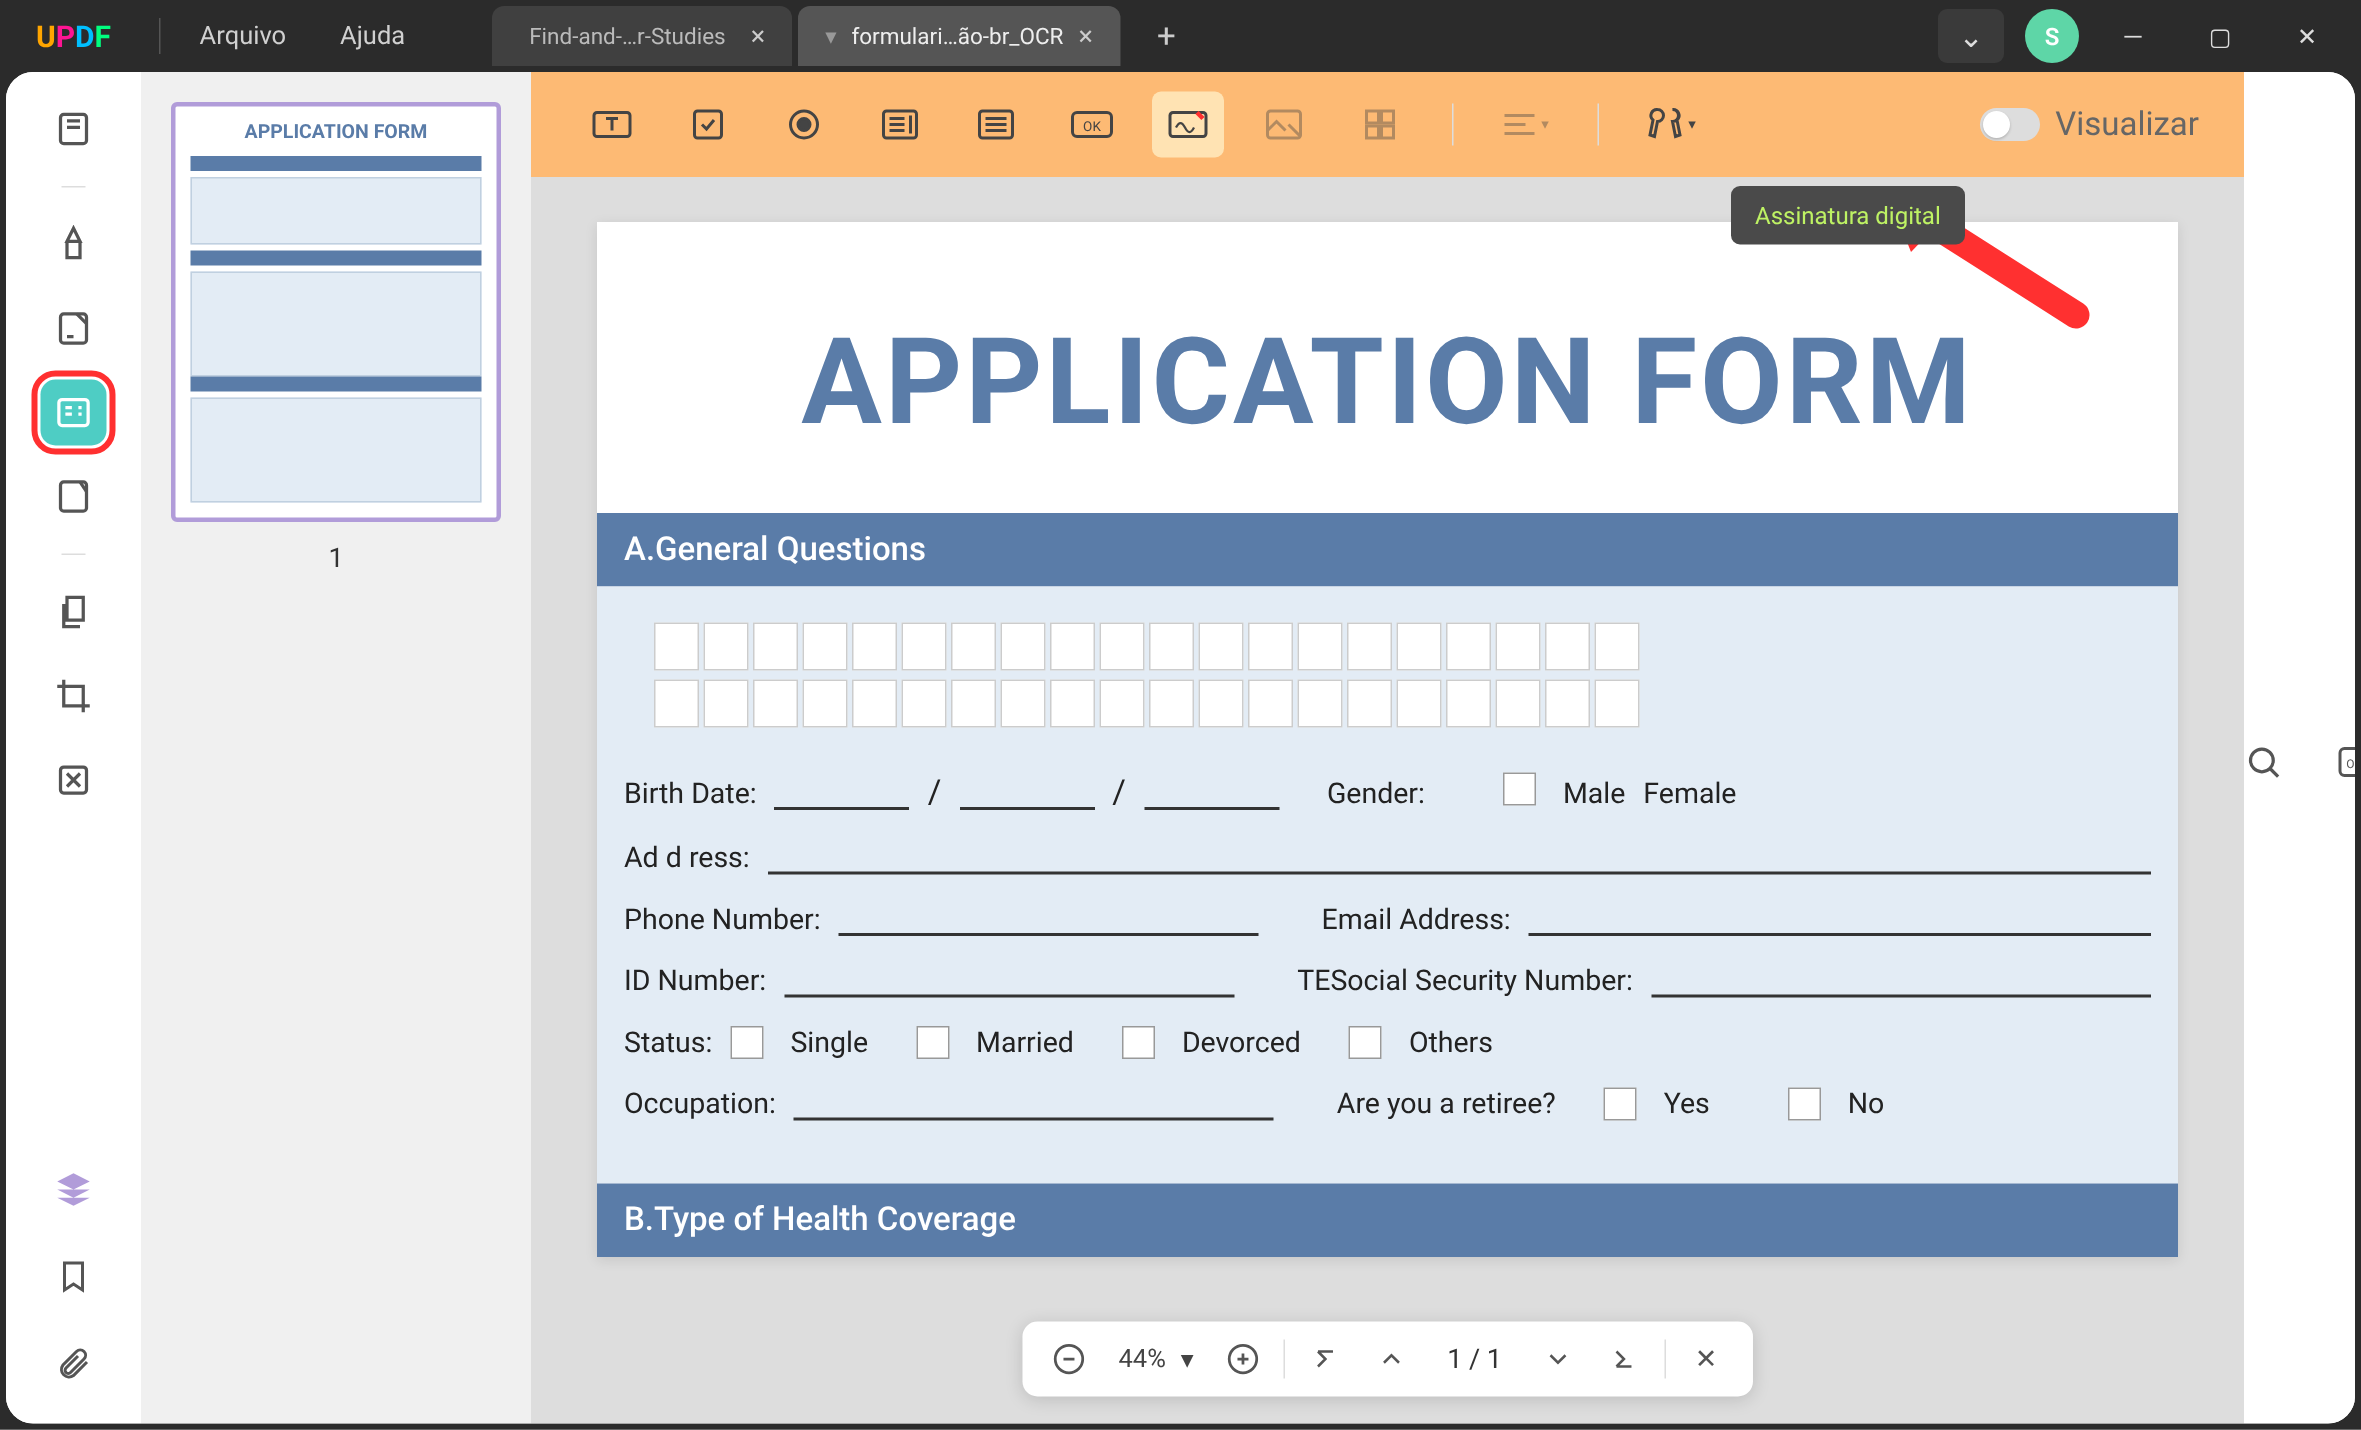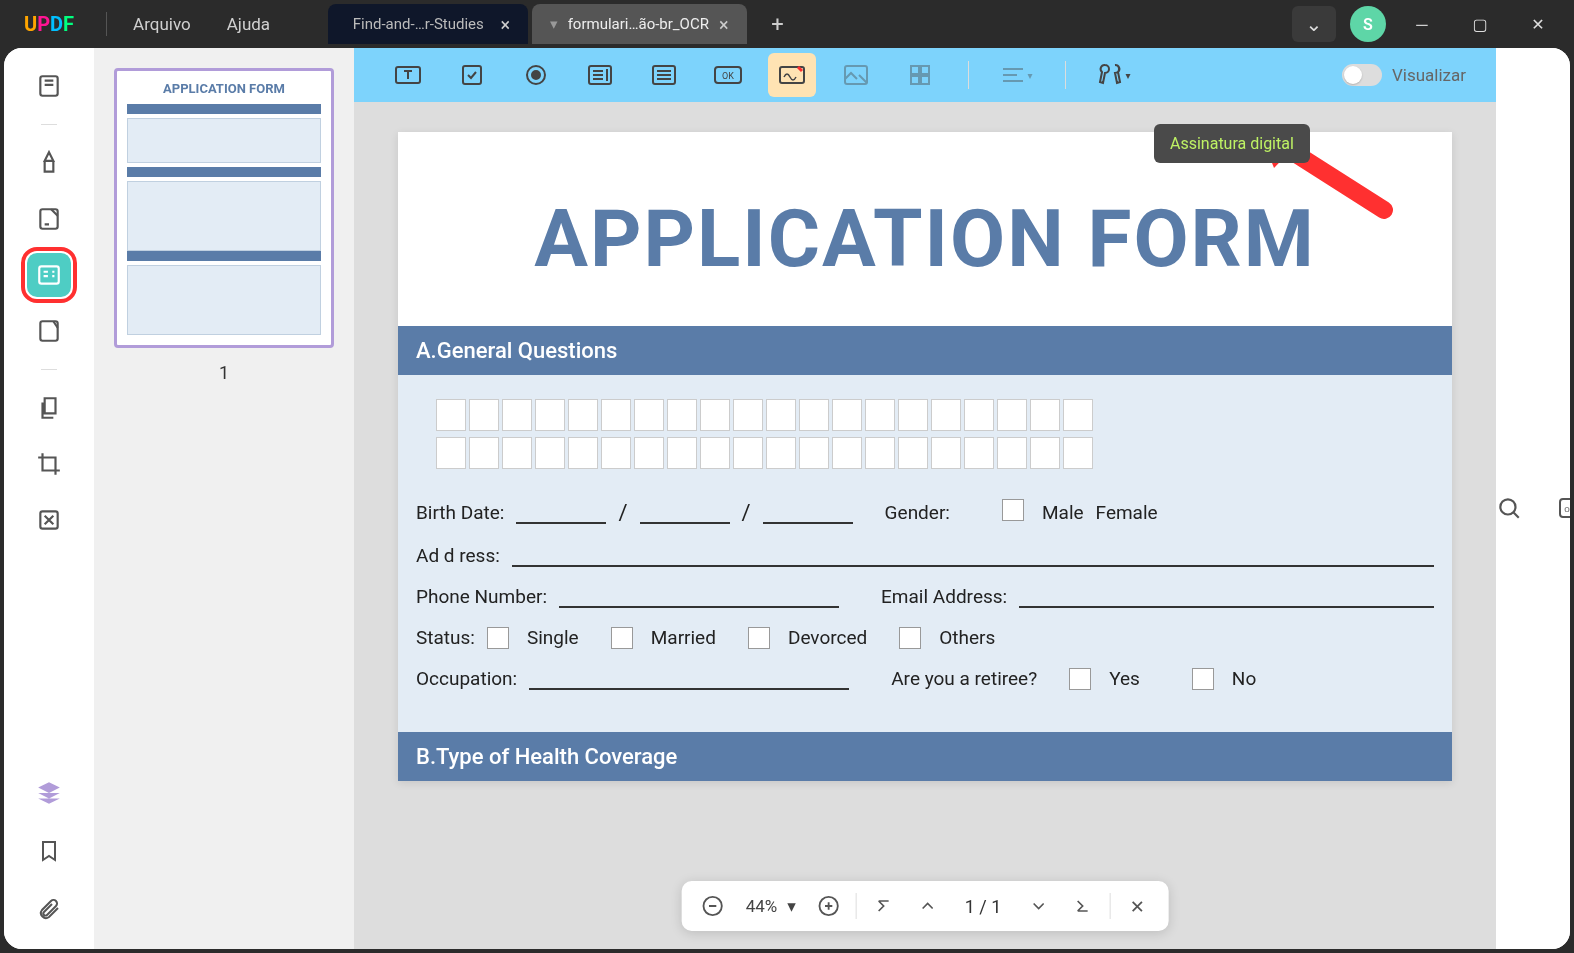--- a/index.html
+++ b/index.html
@@ -4,21 +4,21 @@
 <style>
 *{margin:0;padding:0;box-sizing:border-box;font-family:-apple-system,BlinkMacSystemFont,"Segoe UI",Roboto,sans-serif}
 body{background:#1a1a1a;width:1574px;height:953px;overflow:hidden}
 .titlebar{height:48px;background:#2b2b2b;display:flex;align-items:center;color:#d0d0d0}
 .logo{padding:0 24px;font-weight:700;font-size:20px}
 .logo .u{color:#ffa500}.logo .p{color:#ff1493}.logo .d{color:#00bfff}.logo .f{color:#00ff7f}
 .tb-div{width:1px;height:24px;background:#555;margin:0 8px}
 .menu-item{padding:0 18px;font-size:17px;cursor:pointer}
 .tabs{display:flex;margin-left:40px;flex:1;align-items:center;height:100%}
 .tab{height:40px;display:flex;align-items:center;padding:0 18px;border-radius:8px 8px 0 0;margin-right:4px;position:relative;font-size:15px;min-width:200px}
-.tab.inactive{background:#0f172a;color:#bbb}
+.tab.inactive{background:#404040;color:#bbb}
 .tab.active{background:#555;color:#eee}
 .tab-arrow{margin-right:10px;color:#999}
 .tab-text{flex:1;text-align:center;white-space:nowrap;overflow:hidden;text-overflow:ellipsis}
 .tab-close{margin-left:10px;font-size:18px;color:#ccc}
 .new-tab{width:30px;height:30px;display:flex;align-items:center;justify-content:center;margin-left:12px;font-size:22px;color:#ccc}
 .tb-right{display:flex;align-items:center;gap:14px;padding-right:14px}
 .tb-btn{width:44px;height:36px;display:flex;align-items:center;justify-content:center;border-radius:6px;font-size:20px;color:#ddd}
 .tb-btn.down{background:#3a3a3a}
 .avatar{width:36px;height:36px;border-radius:50%;background:#5ed6a7;display:flex;align-items:center;justify-content:center;color:#fff;font-weight:600}
 .win-btn{width:44px;height:36px;display:flex;align-items:center;justify-content:center;color:#ddd;font-size:16px}
@@ -30,26 +30,26 @@
 .sb-sep{width:16px;height:1px;background:#ddd;margin:4px 0}
 .sb-bottom{margin-top:auto;margin-bottom:18px;display:flex;flex-direction:column;align-items:center;gap:14px}
 .thumb-panel{width:260px;background:#f0f0f0;padding:20px 16px;display:flex;flex-direction:column;align-items:center}
 .thumb{width:220px;height:280px;background:#fff;border:3px solid #b19cd9;border-radius:4px;padding:10px;display:flex;flex-direction:column;font-size:8px}
 .thumb-title{color:#5a7ca8;font-weight:700;font-size:13px;text-align:center;margin-bottom:8px}
 .thumb-sec{background:#5a7ca8;height:10px;margin-bottom:4px}
 .thumb-body{background:#e3ecf5;flex:1;margin-bottom:4px;border:1px solid #c0d0e0}
 .thumb-body2{background:#e3ecf5;height:70px;border:1px solid #c0d0e0}
 .thumb-num{margin-top:14px;font-size:18px;color:#333}
 .doc-area{flex:1;background:#ddd;position:relative;overflow:hidden}
-.toolbar{height:54px;background:#7dd3fc;display:flex;align-items:center;padding:0 30px;gap:16px;position:relative}
+.toolbar{height:70px;background:#fdba74;display:flex;align-items:center;padding:0 30px;gap:16px;position:relative}
 .tool-btn{width:48px;height:44px;display:flex;align-items:center;justify-content:center;border-radius:6px;color:#444;position:relative}
 .tool-btn.hl{background:#ffe3b3}
 .tool-sep{width:1px;height:28px;background:#ddd;margin:0 8px}
 .tool-spacer{flex:1}
-.preview-toggle{display:flex;align-items:center;gap:10px;font-size:17px;color:#666}
+.preview-toggle{display:flex;align-items:center;gap:10px;font-size:22px;color:#666}
 .toggle-sw{width:40px;height:22px;background:#ddd;border-radius:11px;position:relative}
 .toggle-sw::after{content:"";position:absolute;width:18px;height:18px;background:#fff;border-radius:50%;top:2px;left:2px;box-shadow:0 1px 2px rgba(0,0,0,.2)}
 .tooltip{position:absolute;top:76px;left:800px;background:#4a4a4a;color:#bef264;padding:10px 16px;border-radius:6px;font-size:16px;white-space:nowrap;z-index:10}
 .arrow-annot{position:absolute;top:82px;left:900px;z-index:9}
 .page{margin:30px 44px;background:#fff;box-shadow:0 2px 8px rgba(0,0,0,.1)}
 .page-title{font-size:80px;font-weight:700;color:#5a7ca8;text-align:center;padding:60px 20px 40px;letter-spacing:2px}
 .section-bar{background:#5a7ca8;color:#fff;padding:12px 18px;font-size:22px;font-weight:500}
 .form-body{background:#e3ecf5;padding:24px 18px}
 .form-row{display:flex;align-items:center;margin-bottom:18px;font-size:19px;color:#222;gap:12px}
 .form-label{white-space:nowrap}
@@ -337,20 +337,26 @@
             <span class="form-label">Ad d ress:</span>
             <span class="underline"></span>
           </div>
           <div class="form-row">
             <span class="form-label">Phone Number:</span>
             <span class="underline" style="max-width:280px"></span>
             <span class="form-label" style="margin-left:30px">Email Address:</span>
             <span class="underline"></span>
           </div>
           <div class="form-row">
+            <span class="form-label">ID Number:</span>
+            <span class="underline" style="max-width:300px"></span>
+            <span class="form-label" style="margin-left:30px">TESocial Security Number:</span>
+            <span class="underline"></span>
+          </div>
+          <div class="form-row">
             <span class="form-label">Status:</span>
             <span class="chk"></span>
               <span>Single</span>
             <span class="chk" style="margin-left:20px"></span>
               <span>Married</span>
             <span class="chk" style="margin-left:20px"></span>
               <span>Devorced</span>
             <span class="chk" style="margin-left:20px"></span>
               <span>Others</span>
           </div>

